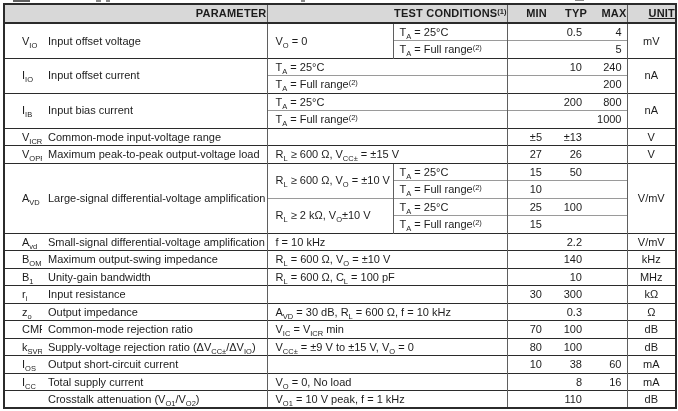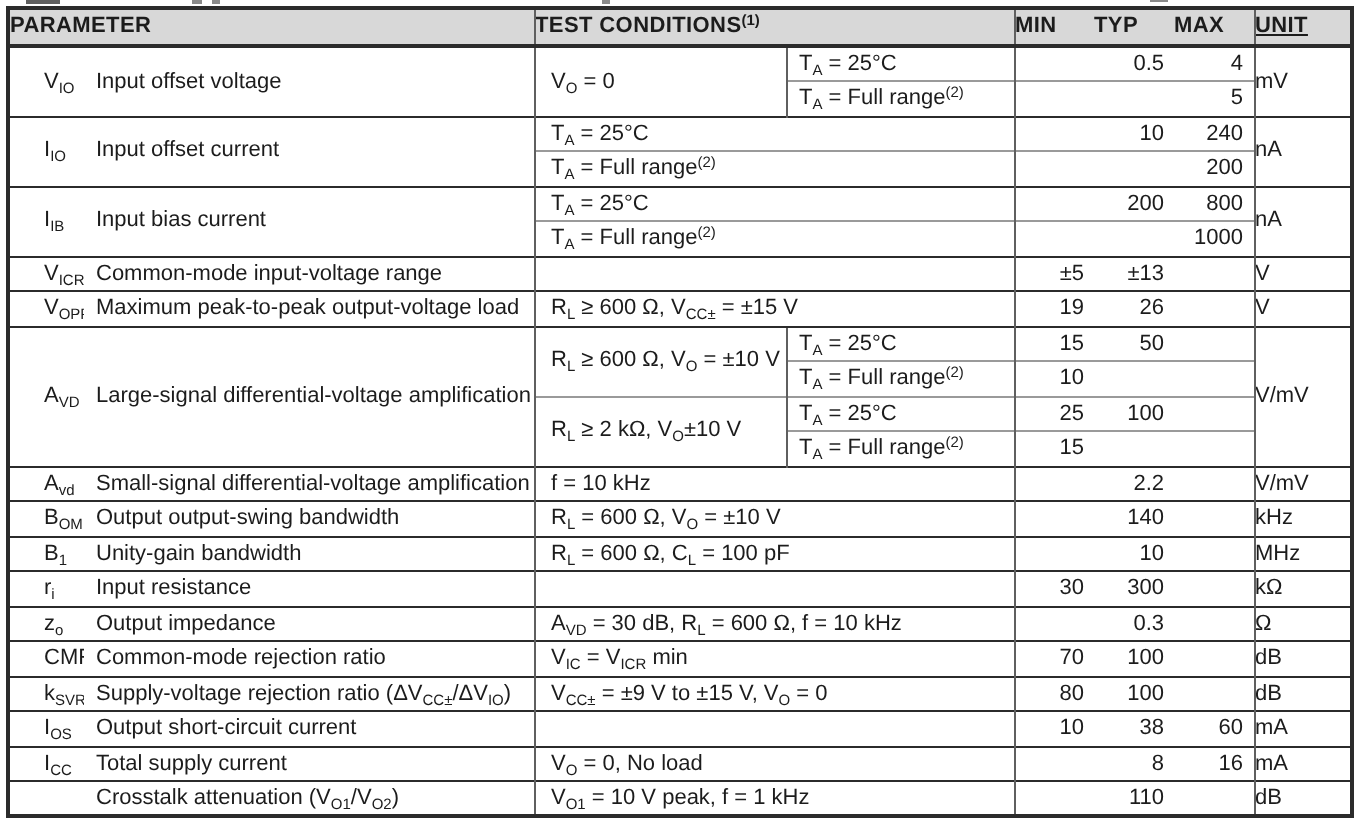--- a/index.html
+++ b/index.html
@@ -13,37 +13,37 @@
   .m2{left:96px;width:5px;}
   .m3{left:106px;width:4px;}
   .m4{left:301px;width:4px;}
   .m5{left:575px;width:9px;height:1px!important;}
 
   table{border-collapse:collapse;table-layout:fixed;width:672px;margin-left:3px;
         border:2px solid var(--border-dark);font-size:11px;color:var(--text);}
   th,td{padding:0;white-space:nowrap;overflow:hidden;line-height:1.1;}
 
   thead tr{height:19px;}
-  th{background:var(--header-bg);font-weight:bold;text-align:left;
+  th{background:var(--header-bg);font-weight:bold;text-align:right;
      border-bottom:2px solid var(--border-dark);font-size:11px;letter-spacing:.2px;}
   th.h-cond{border-left:1px solid var(--border-mid);}
   th.h-min{border-left:1px solid var(--border-mid);}
   th.h-unit{border-left:1px solid var(--border-mid);text-decoration:underline;}
 
   tbody tr{height:17.5px;}
   tbody tr.group td{border-top:1px solid var(--border-dark);}
   tbody tr.inner td{border-top:1px solid var(--border-light);}
 
   td.sym{padding-left:17px;}
   td.pname{padding-left:6px;}
   td.cond,td.condL{border-left:1px solid var(--border-mid);padding-left:8px;}
   td.condR{border-left:1px solid var(--border-mid);padding-left:6px;}
   td.min{border-left:1px solid var(--border-mid);}
   td.num{text-align:right;padding-right:5px;}
-  td.unit{border-left:1px solid var(--border-mid);margin-top:12px;}
+  td.unit{border-left:1px solid var(--border-mid);text-align:center;margin-top:12px;}
 
   sub,sup{font-size:7.5px;line-height:0;letter-spacing:0;}
   sub{vertical-align:-2.5px;}
   sup{vertical-align:3.5px;}
 </style>
 </head>
 <body>
 
 <div class="page">
 
@@ -129,21 +129,21 @@
           <td class="cond" colspan="2"></td>
           <td class="num min">±5</td>
           <td class="num typ">±13</td>
           <td class="num max"></td>
           <td class="unit">V</td>
         </tr>
         <tr class="group">
           <td class="sym">V<sub>OPP</sub></td>
           <td class="pname">Maximum peak-to-peak output-voltage load</td>
           <td class="cond" colspan="2">R<sub>L</sub> ≥ 600 Ω, V<sub>CC±</sub> = ±15 V</td>
-          <td class="num min">19</td>
+          <td class="num min">27</td>
           <td class="num typ">26</td>
           <td class="num max"></td>
           <td class="unit">V</td>
         </tr>
         <tr class="group">
           <td class="sym" rowspan="4">A<sub>VD</sub></td>
           <td class="pname" rowspan="4">Large-signal differential-voltage amplification</td>
           <td class="condL" rowspan="2">R<sub>L</sub> ≥ 600 Ω, V<sub>O</sub> = ±10 V</td>
           <td class="condR">T<sub>A</sub> = 25°C</td>
           <td class="num min">15</td>
@@ -174,21 +174,21 @@
           <td class="sym">A<sub>vd</sub></td>
           <td class="pname">Small-signal differential-voltage amplification</td>
           <td class="cond" colspan="2">f = 10 kHz</td>
           <td class="num min"></td>
           <td class="num typ">2.2</td>
           <td class="num max"></td>
           <td class="unit">V/mV</td>
         </tr>
         <tr class="group">
           <td class="sym">B<sub>OM</sub></td>
-          <td class="pname">Output output-swing bandwidth</td>
+          <td class="pname">Maximum output-swing impedance</td>
           <td class="cond" colspan="2">R<sub>L</sub> = 600 Ω, V<sub>O</sub> = ±10 V</td>
           <td class="num min"></td>
           <td class="num typ">140</td>
           <td class="num max"></td>
           <td class="unit">kHz</td>
         </tr>
         <tr class="group">
           <td class="sym">B<sub>1</sub></td>
           <td class="pname">Unity-gain bandwidth</td>
           <td class="cond" colspan="2">R<sub>L</sub> = 600 Ω, C<sub>L</sub> = 100 pF</td>

